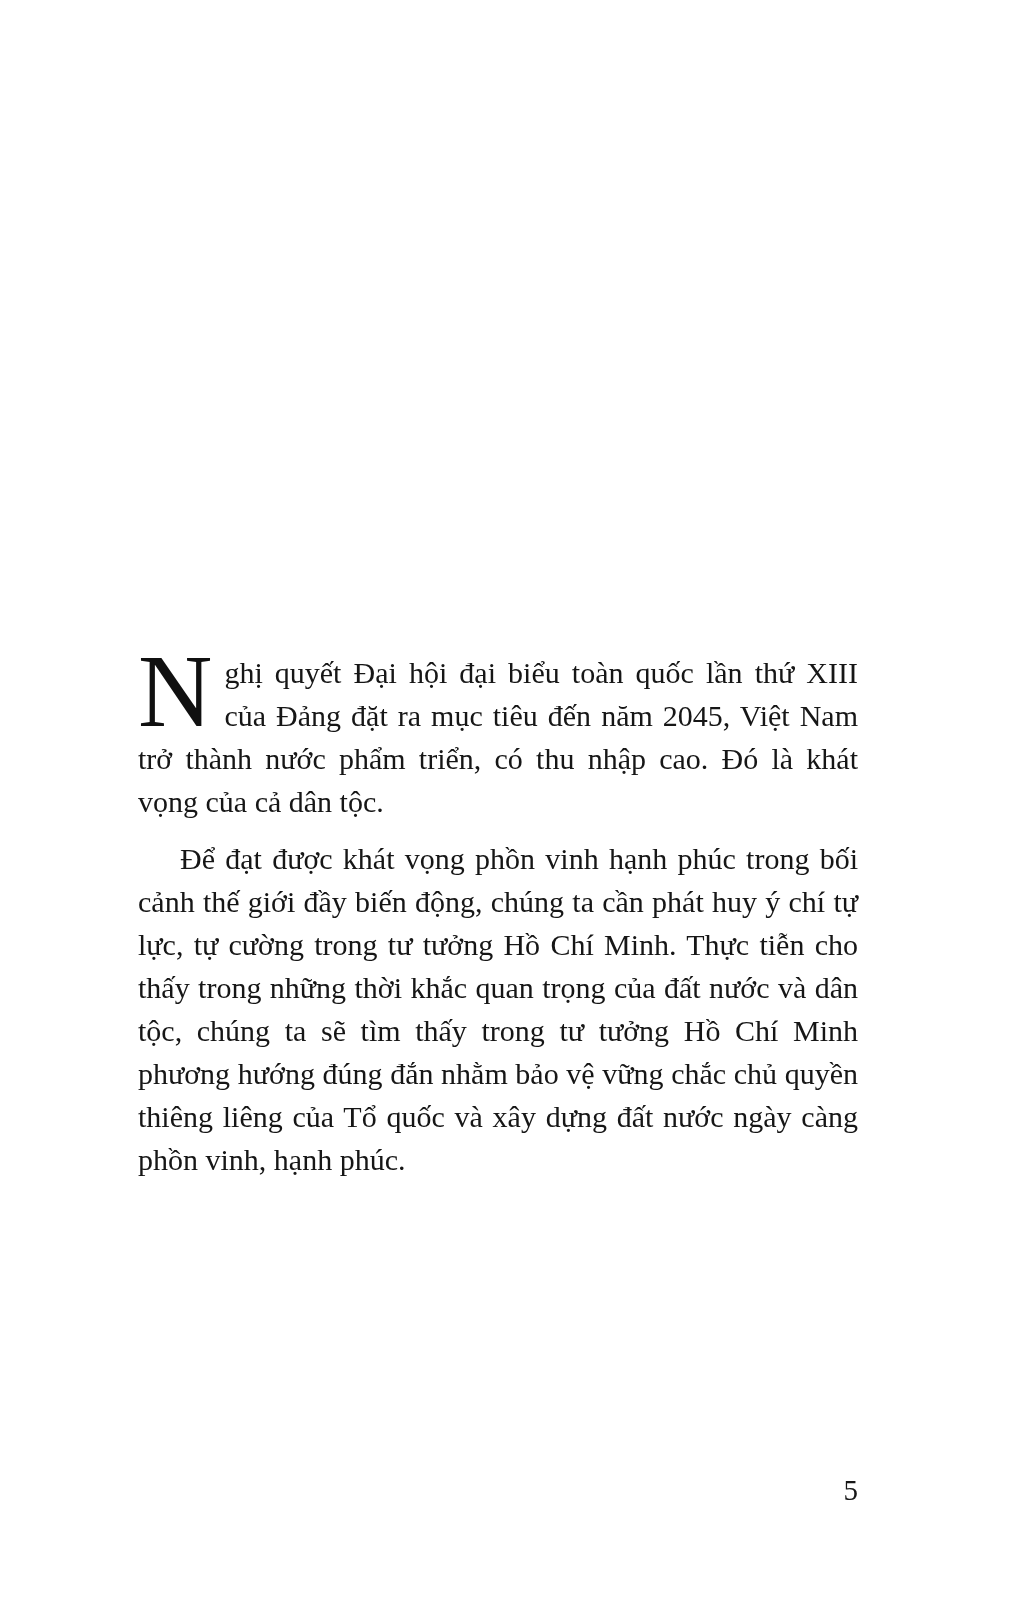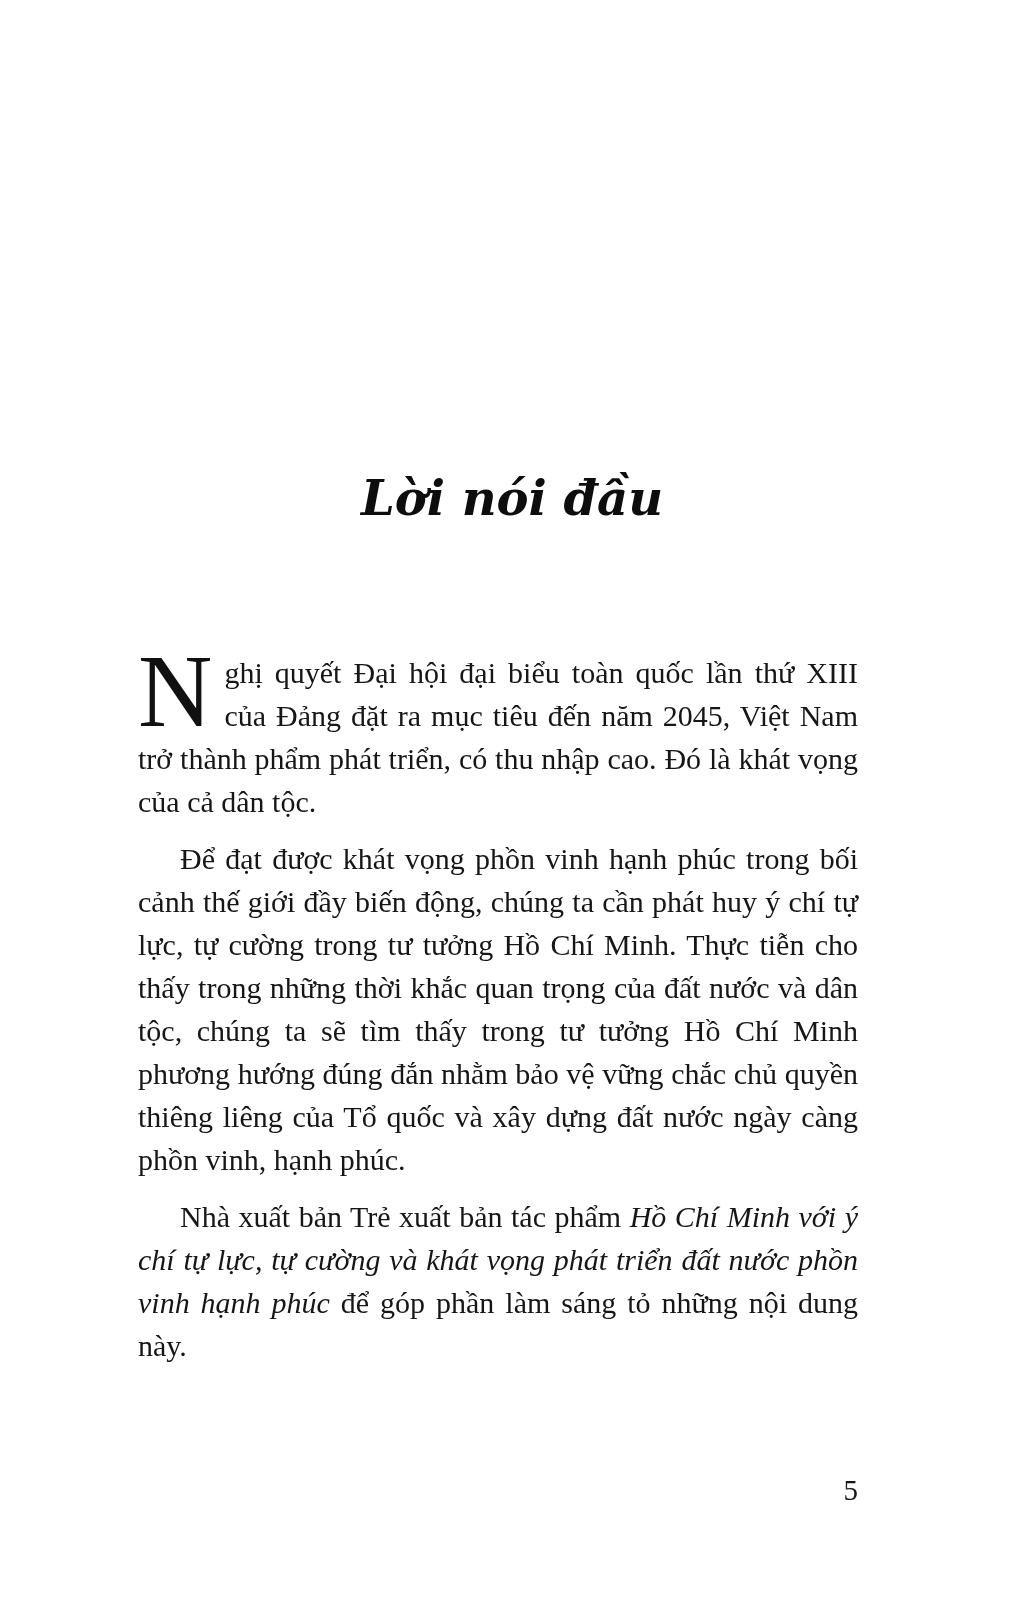--- a/index.html
+++ b/index.html
@@ -67,33 +67,29 @@
     text-align: right;
     font-size: 29px;
     color: #161616;
   }
 </style>
 </head>
 <body>
 
 <div class="page">
 
-  <h1 class="title">Lời nói đầu</h1>
 
   <div class="body-text">
 
     <p class="para">
-      <span class="dropcap">N</span><span>ghị quyết Đại hội đại biểu toàn quốc lần thứ XIII của Đảng đặt ra mục tiêu đến năm 2045, Việt Nam trở thành phẩm phát triển, có thu nhập cao. Đó là khát vọng của cả dân tộc.</span>
+      <span class="dropcap">N</span><span>ghị quyết Đại hội đại biểu toàn quốc lần thứ XIII của Đảng đặt ra mục tiêu đến năm 2045, Việt Nam trở thành nước phẩm triển, có thu nhập cao. Đó là khát vọng của cả dân tộc.</span>
     </p>
 
     <p class="para indent">
       <span>Để đạt được khát vọng phồn vinh hạnh phúc trong bối cảnh thế giới đầy biến động, chúng ta cần phát huy ý chí tự lực, tự cường trong tư tưởng Hồ Chí Minh. Thực tiễn cho thấy trong những thời khắc quan trọng của đất nước và dân tộc, chúng ta sẽ tìm thấy trong tư tưởng Hồ Chí Minh phương hướng đúng đắn nhằm bảo vệ vững chắc chủ quyền thiêng liêng của Tổ quốc và xây dựng đất nước ngày càng phồn vinh, hạnh phúc.</span>
     </p>
 
-    <p class="para indent">
-      <span>Nhà xuất bản Trẻ xuất bản tác phẩm </span><span class="italic">Hồ Chí Minh với ý chí tự lực, tự cường và khát vọng phát triển đất nước phồn vinh hạnh phúc</span><span> để góp phần làm sáng tỏ những nội dung này.</span>
-    </p>
 
   </div>
 
   <div class="page-number">5</div>
 
 </div>
 
 </body></html>

